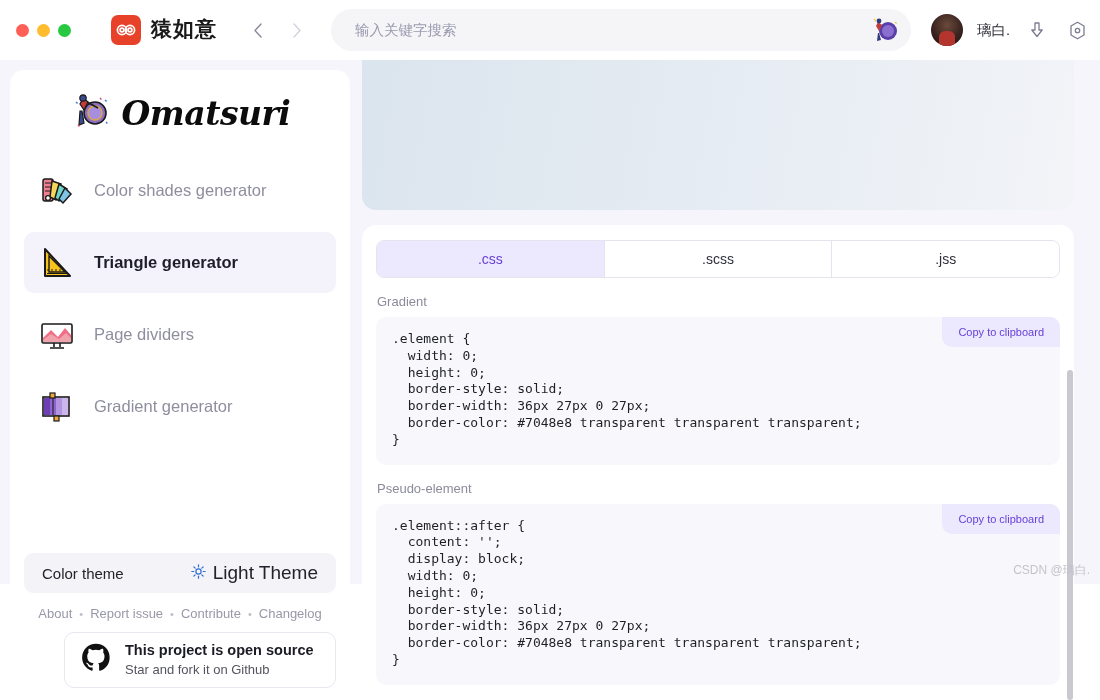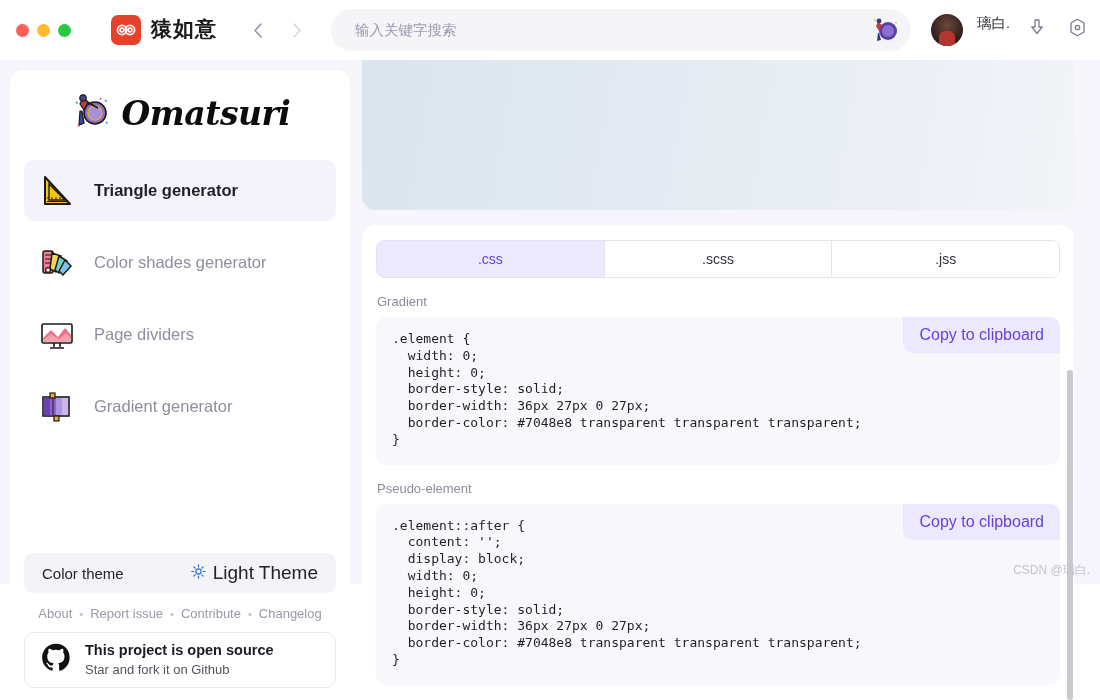--- a/index.html
+++ b/index.html
@@ -63,21 +63,21 @@
     font-family: "Liberation Sans", sans-serif;
     outline: none;
   }
   .searchbox::placeholder { color: #9a9aaf; }
   .search-badge {
     position: absolute; right: 10px; top: 4px;
     width: 34px; height: 34px;
     display: flex; align-items: center; justify-content: center;
   }
 
-  .topright { display: flex; align-items: flex-start; gap: 14px; margin-left: 20px; }
+  .topright { display: flex; align-items: center; gap: 14px; margin-left: 20px; }
   .avatar {
     width: 32px; height: 32px; border-radius: 50%;
     background: radial-gradient(circle at 50% 35%, #6b4a3a 0%, #3a2420 55%, #1c1012 100%);
     overflow: hidden; position: relative; flex: 0 0 auto;
   }
   .avatar::after {
     content: ""; position: absolute; left: 8px; top: 17px;
     width: 16px; height: 18px; border-radius: 6px 6px 0 0;
     background: #b4352e;
   }
@@ -149,21 +149,21 @@
     display: flex; align-items: center; justify-content: center;
     gap: 7px; margin: 13px 0 11px 0;
     font-size: 13px; color: #9898a8;
   }
   .links a { color: #9898a8; text-decoration: none; cursor: pointer; }
   .links .sep { color: #bcbcc8; font-size: 11px; }
   .oss-card {
     display: flex; align-items: center; gap: 14px;
     height: 56px; padding: 0 16px;
     border: 1px solid #e7e7ef; border-radius: 10px;
-    cursor: pointer; background: #fff;
+    cursor: pointer; background: #fff; margin-left: 40px;
   }
   .oss-title { font-size: 14.5px; font-weight: 700; color: #1b1b24; line-height: 1.3; }
   .oss-sub { font-size: 13px; color: #54545f; line-height: 1.35; }
 
   
   .main {
     position: absolute; left: 360px; top: 0;
     width: 718px; height: 640px;
     overflow: hidden;
   }
@@ -207,21 +207,21 @@
   }
   .code {
     font-family: "DejaVu Sans Mono", "Liberation Mono", monospace;
     font-size: 13px; line-height: 16.8px;
     color: #1f1f28;
     white-space: pre;
   }
   .copybtn {
     position: absolute; right: 0; top: 0;
     background: #ece8fd; color: #6741d9;
-    font-size: 16px;
+    font-size: 11px;
     padding: 9px 16px;
     border-radius: 0 10px 0 10px;
     cursor: pointer;
   }
 
   .main-scroll {
     position: absolute; right: 5px; top: 310px;
     width: 6px; height: 330px; border-radius: 3px;
     background: #c9c9cf;
   }
@@ -319,43 +319,43 @@
             <path d="M17 10 L28 16" stroke="#1a1a1a" stroke-width="1.6"></path>
             <path d="M6 10 l1.6 1.6 M35 8 l1.6 1.6 M36 30 l1.4 1.4" stroke="#3b7ad9" stroke-width="1.4"></path>
             <path d="M30 6 l1.4 1.4 M8 33 l1.4 1.4" stroke="#d94a7a" stroke-width="1.4"></path>
           </svg>
         </span>
         <span class="logo-text">Omatsuri</span>
       </div>
 
       <div class="navlist">
 
-        <div class="navitem active">
-          <span class="nav-ico">
-            <svg width="38" height="38" viewBox="0 0 38 38">
-              <path d="M7 5 L32 32 L7 32 Z" fill="#f6c31c" stroke="#1a1a1a" stroke-width="2" stroke-linejoin="round"></path>
-              <path d="M11 12 L11 28 L27 28 Z" fill="#f6c31c" stroke="#1a1a1a" stroke-width="1.4"></path>
-              <path d="M9 29.5 h20 M9 26 h2 M13 26 h2 M17 26 h2 M21 26 h2" stroke="#1a1a1a" stroke-width="1"></path>
-            </svg>
-          </span>
-          <span class="nav-label">Triangle generator</span>
-        </div>
-
         <div class="navitem">
           <span class="nav-ico">
             <svg width="38" height="38" viewBox="0 0 38 38">
               <rect x="5" y="7" width="10" height="22" rx="2" fill="#ef7f91" stroke="#1a1a1a" stroke-width="1.5"></rect>
               <path d="M14 9 l9 3 -5 16 -6 -3z" fill="#f6d658" stroke="#1a1a1a" stroke-width="1.5"></path>
               <path d="M21 12 l8 5 -8 12 -4 -3z" fill="#6fd3c8" stroke="#1a1a1a" stroke-width="1.5"></path>
               <path d="M27 16 l6 6 -8 9 -4 -4z" fill="#7fc4e8" stroke="#1a1a1a" stroke-width="1.5"></path>
               <circle cx="10" cy="26" r="2.4" fill="#fff" stroke="#1a1a1a" stroke-width="1.3"></circle>
               <path d="M7 11 h6 M7 15 h6 M7 19 h6" stroke="#1a1a1a" stroke-width="1"></path>
             </svg>
           </span>
           <span class="nav-label">Color shades generator</span>
+        </div>
+
+        <div class="navitem active">
+          <span class="nav-ico">
+            <svg width="38" height="38" viewBox="0 0 38 38">
+              <path d="M7 5 L32 32 L7 32 Z" fill="#f6c31c" stroke="#1a1a1a" stroke-width="2" stroke-linejoin="round"></path>
+              <path d="M11 12 L11 28 L27 28 Z" fill="#f6c31c" stroke="#1a1a1a" stroke-width="1.4"></path>
+              <path d="M9 29.5 h20 M9 26 h2 M13 26 h2 M17 26 h2 M21 26 h2" stroke="#1a1a1a" stroke-width="1"></path>
+            </svg>
+          </span>
+          <span class="nav-label">Triangle generator</span>
         </div>
 
         <div class="navitem">
           <span class="nav-ico">
             <svg width="38" height="38" viewBox="0 0 38 38">
               <rect x="4" y="8" width="30" height="19" rx="1.5" fill="#fff" stroke="#1a1a1a" stroke-width="1.6"></rect>
               <path d="M5 22 L13 14 L20 21 L27 12 L33 19 L33 24 L5 24 Z" fill="#ef6f86"></path>
               <path d="M5 24 L13 18 L21 23 L28 17 L33 22 L33 26 L5 26 Z" fill="#f0a3ac"></path>
               <path d="M16 27 v4 M22 27 v4 M12 32 h14" stroke="#1a1a1a" stroke-width="1.6"></path>
             </svg>

